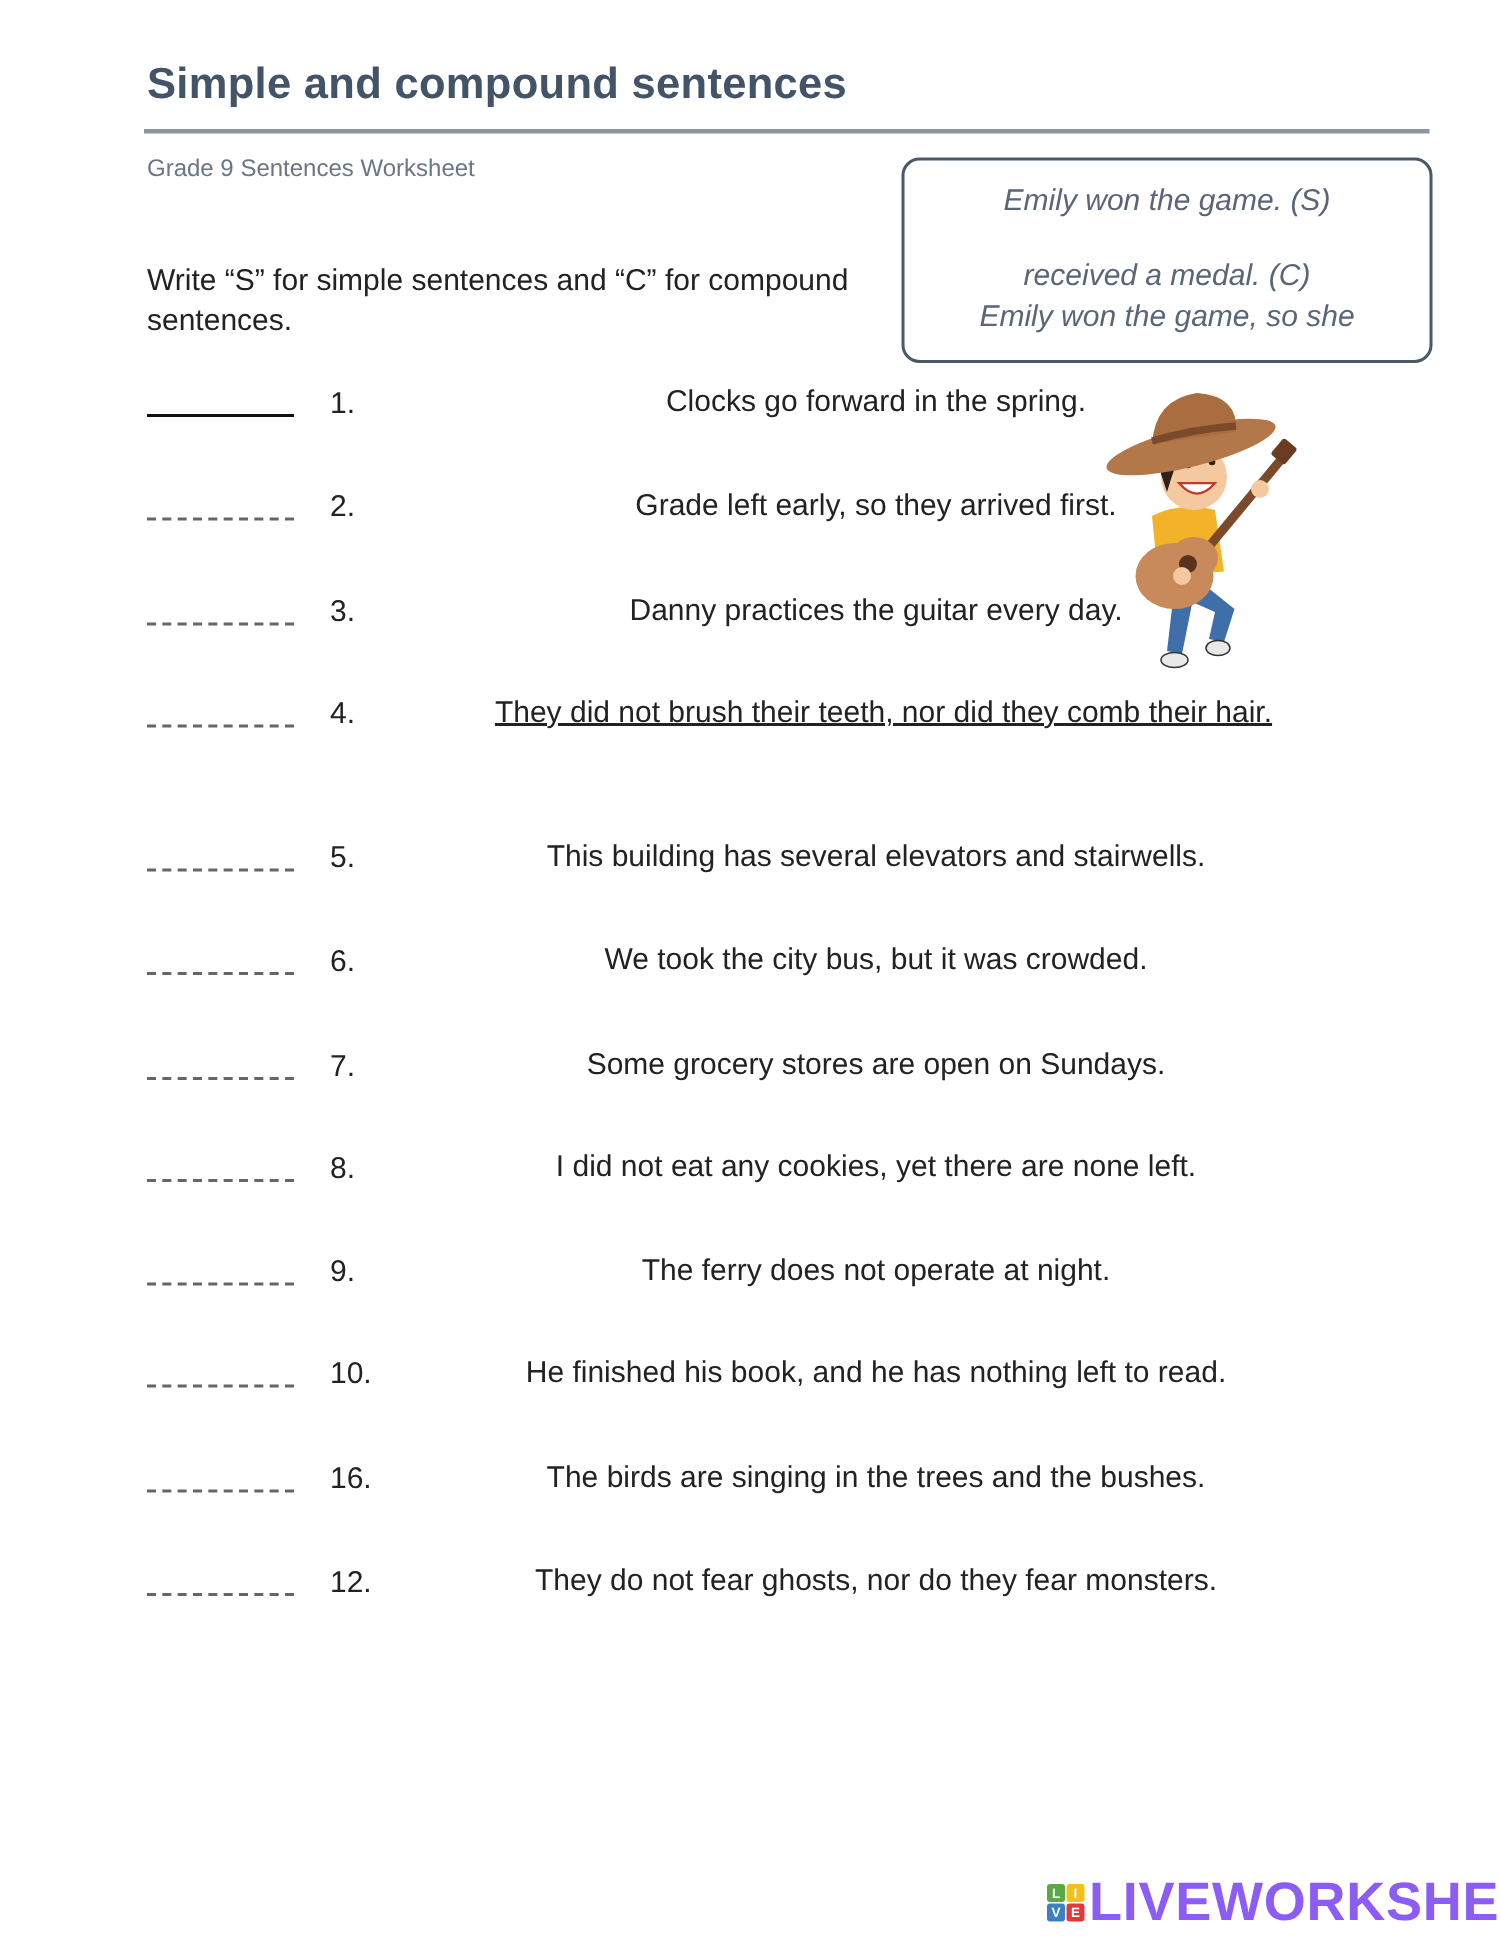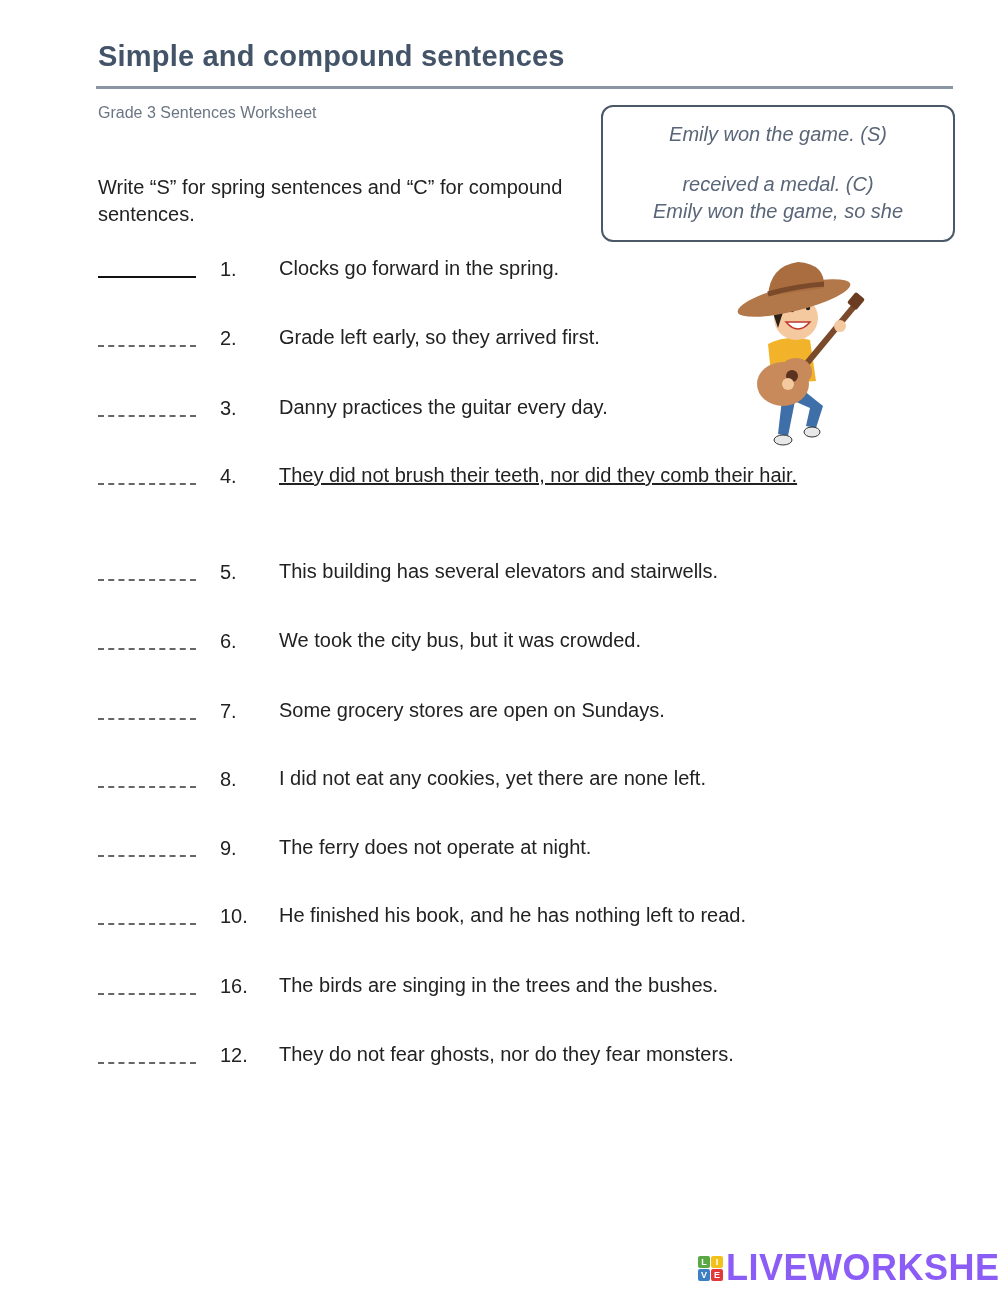--- a/index.html
+++ b/index.html
@@ -9,34 +9,34 @@
   .subtitle { position:absolute; left:98px; top:104px; font-size:16px; color:#6b7684; }
   .instructions { position:absolute; left:98px; top:174px; width:470px; font-size:20px; line-height:27px; color:#222; }
   .example-box { position:absolute; left:601px; top:105px; width:354px; height:137px; border:2.5px solid #4a5868; border-radius:12px; box-sizing:border-box; text-align:center; font-style:italic; color:#5a6678; font-size:20px; }
   .example-box .ex1 { position:absolute; left:0; right:0; top:16px; }
   .example-box .ex2 { position:absolute; left:0; right:0; top:64px; line-height:27px; }
   .illustration { position:absolute; left:728px; top:256px; width:146px; height:200px; }
   .q { position:absolute; left:98px; width:780px; font-size:20px; color:#222; }
   .q .blank { position:absolute; left:0; top:18px; width:98px; height:0; border-bottom:2px dashed #666; }
   .q .blank.solid { border-bottom:2.5px solid #111; }
   .q .num { position:absolute; left:122px; top:0; }
-  .q .text { position:absolute; left:181px; top:0; width:580px; line-height:33px; margin-top:-6px; }
+  .q .text { position:absolute; left:196px; top:0; width:580px; line-height:33px; margin-top:-6px;text-align:center; }
   .logo { position:absolute; left:698px; top:1253px; height:30px; display:flex; align-items:center; }
   .logo .grid { display:grid; grid-template-columns:12px 12px; grid-template-rows:12px 12px; gap:1px; margin-right:3px; }
   .logo .grid span { display:flex; align-items:center; justify-content:center; font-size:9px; font-weight:bold; color:#fff; border-radius:2px; }
   .logo .word { font-size:36px; font-weight:bold; color:#8b5cf6; letter-spacing:0.5px; }
 </style>
 </head>
 <body>
 
 <div class="title">Simple and compound sentences</div>
 <div class="rule"></div>
-<div class="subtitle">Grade 3 Sentences Worksheet</div>
+<div class="subtitle">Grade 9 Sentences Worksheet</div>
 
-<div class="instructions">Write “S” for spring sentences and “C” for compound sentences.</div>
+<div class="instructions">Write “S” for simple sentences and “C” for compound sentences.</div>
 
 <div class="example-box">
   <div class="ex1">Emily won the game. (S)</div>
   <div class="ex2">
     <div>received a medal.  (C)</div>
     <div>Emily won the game, so she</div>
   </div>
 </div>
 
 <div class="illustration">

